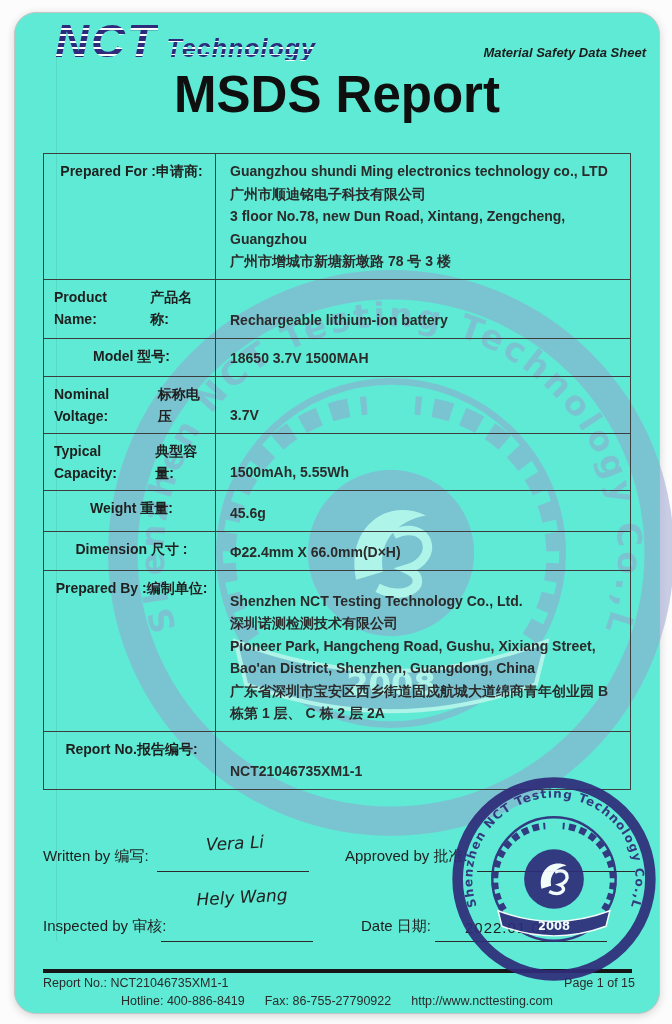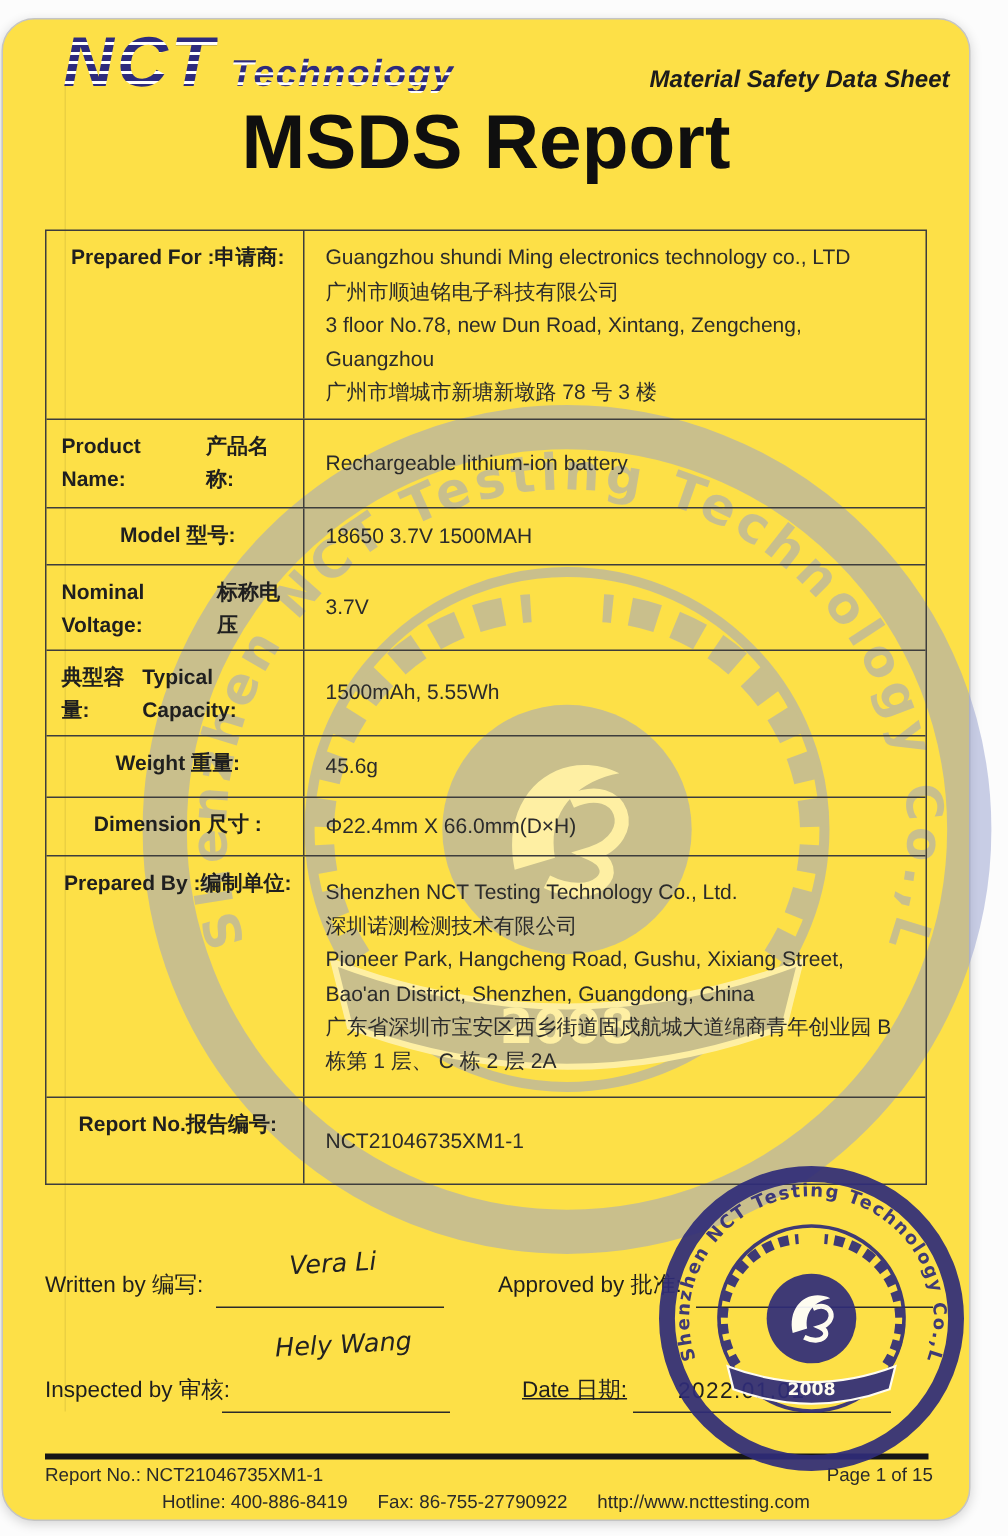--- a/index.html
+++ b/index.html
@@ -1,48 +1,48 @@
 <!DOCTYPE html>
 <html><head>
 <meta charset="utf-8">
 <style>
   html,body{margin:0;padding:0;background:#fafafa;}
   .page{position:relative;width:672px;height:1024px;background:#fcfcfc;overflow:hidden;
         font-family:"Liberation Sans","DejaVu Sans",sans-serif;color:#2e2e2e;}
-  .card{position:absolute;left:1px;top:12px;width:644px;height:1000px;background:#fde047;
+  .card{position:absolute;left:14px;top:12px;width:644px;height:1000px;background:#5eead4;
         border:1.5px solid #c4c4c4;border-radius:22px;box-shadow:0 2px 8px rgba(0,0,0,.16);}
   .scan-line{position:absolute;left:41px;top:44px;bottom:72px;width:1px;background:rgba(0,0,0,.07);}
 
   
   .logo{position:absolute;left:40px;top:4px;display:flex;align-items:baseline;gap:9px;white-space:nowrap;}
   .logo-nct{font-style:italic;font-weight:900;font-size:47px;letter-spacing:2px;color:#2e2b7d;line-height:1;}
   .logo-tech{font-style:italic;font-weight:900;font-size:25px;letter-spacing:1px;color:#2e2b7d;line-height:1;}
   @supports (-webkit-background-clip: text){
     .logo-nct,.logo-tech{
       background-image:repeating-linear-gradient(to bottom,#2e2b7d 0 4.5px,#ffffff 4.5px 6.5px);
       -webkit-background-clip:text;background-clip:text;
       -webkit-text-fill-color:transparent;color:#2e2b7d;}
   }
-  .doc-type{position:absolute;right:13px;top:32px;font-size:16px;font-weight:bold;font-style:italic;color:#1c1c1c;}
+  .doc-type{position:absolute;right:13px;top:32px;font-size:13px;font-weight:bold;font-style:italic;color:#1c1c1c;}
   .title{position:absolute;left:0;right:0;top:52px;margin:0;text-align:center;
          font-size:51px;font-weight:900;letter-spacing:0;color:#0f0f0f;}
 
   
   .watermark{position:absolute;left:81px;top:245px;width:590px;height:590px;color:#96a0d0;opacity:.5;z-index:1;pointer-events:none;}
   .stamp{position:absolute;left:433px;top:760px;width:212px;height:212px;color:#2f2c79;opacity:.92;z-index:5;}
 
   
   .doc-table{position:absolute;left:28px;top:140px;width:588px;border:1.6px solid #3d3d3d;z-index:2;box-sizing:border-box;}
   .trow{display:flex;border-bottom:1.6px solid #3d3d3d;}
   .trow:last-child{border-bottom:none;}
   .tlabel{width:172px;flex:0 0 172px;border-right:1.6px solid #3d3d3d;padding:6px 6px 6px 10px;
           display:flex;justify-content:center;font-weight:bold;color:#1f1f1f;
           font-size:14px;line-height:22px;}
-  .tvalue{flex:1;padding:6px 10px 6px 14px;display:flex;flex-direction:column;justify-content:center;
-          font-size:14px;line-height:22.5px;color:#2b2b2b;}
+  .tvalue{flex:1;padding:6px 10px 6px 14px;display:flex;flex-direction:column;justify-content:flex-end;
+          font-size:14px;line-height:22.5px;color:#2b2b2b;font-weight:bold;}
   .r1{min-height:118px;box-sizing:border-box;} .r2{min-height:58px;} .r3{min-height:37px;}
   .r4{min-height:45px;} .r5{min-height:47px;} .r6{min-height:40px;} .r7{min-height:38px;}
   .r8{min-height:160px;} .r9{min-height:57px;}
   .trow>div{box-sizing:border-box;}
 
   
   .sig-label{position:absolute;font-size:15px;color:#1e1e1e;z-index:2;white-space:nowrap;}
   .sig-line{position:absolute;height:28px;border-bottom:1.6px solid #2a2a2a;z-index:2;}
   .sig-script{position:absolute;font-family:"DejaVu Sans",sans-serif;font-style:italic;font-size:17px;
               color:#222;z-index:2;text-align:center;transform:rotate(-3deg);}
@@ -128,22 +128,22 @@
         <div class="tlabel">
           <div>Nominal Voltage:</div>
           <div>标称电压</div>
         </div>
         <div class="tvalue">
           <div>3.7V</div>
         </div>
       </div>
       <div class="trow r5">
         <div class="tlabel">
+          <div>Typical Capacity:</div>
           <div>典型容量:</div>
-          <div>Typical Capacity:</div>
         </div>
         <div class="tvalue">
           <div>1500mAh, 5.55Wh</div>
         </div>
       </div>
       <div class="trow r6">
         <div class="tlabel">
           <div>Weight 重量:</div>
         </div>
         <div class="tvalue">
@@ -187,21 +187,21 @@
     <div class="sig-line" style="left:142px;top:830px;width:152px;"></div>
     <div class="sig-script" style="left:150px;top:820px;width:140px;">Vera Li</div>
 
     <div class="sig-label" style="left:330px;top:834px;">Approved by 批准:</div>
     <div class="sig-line" style="left:462px;top:830px;width:158px;"></div>
 
     <div class="sig-label" style="left:28px;top:904px;">Inspected by 审核:</div>
     <div class="sig-line" style="left:146px;top:900px;width:152px;"></div>
     <div class="sig-script" style="left:152px;top:874px;width:150px;">Hely Wang</div>
 
-    <div class="sig-label" style="left:346px;top:904px;text-decoration:underline;">Date 日期:</div>
+    <div class="sig-label" style="left:346px;top:904px;">Date 日期:</div>
     <div class="sig-line" style="left:420px;top:900px;width:172px;"></div>
     <div class="date-value" style="left:450px;top:906px;">2022.01.01</div>
 
     <svg class="stamp" viewBox="-110 -110 220 220">
       <use href="#seal" xlink:href="#seal"></use>
     </svg>
 
     <div class="footer-line"></div>
     <div class="footer-r1">
       <span>Report No.: NCT21046735XM1-1</span>

